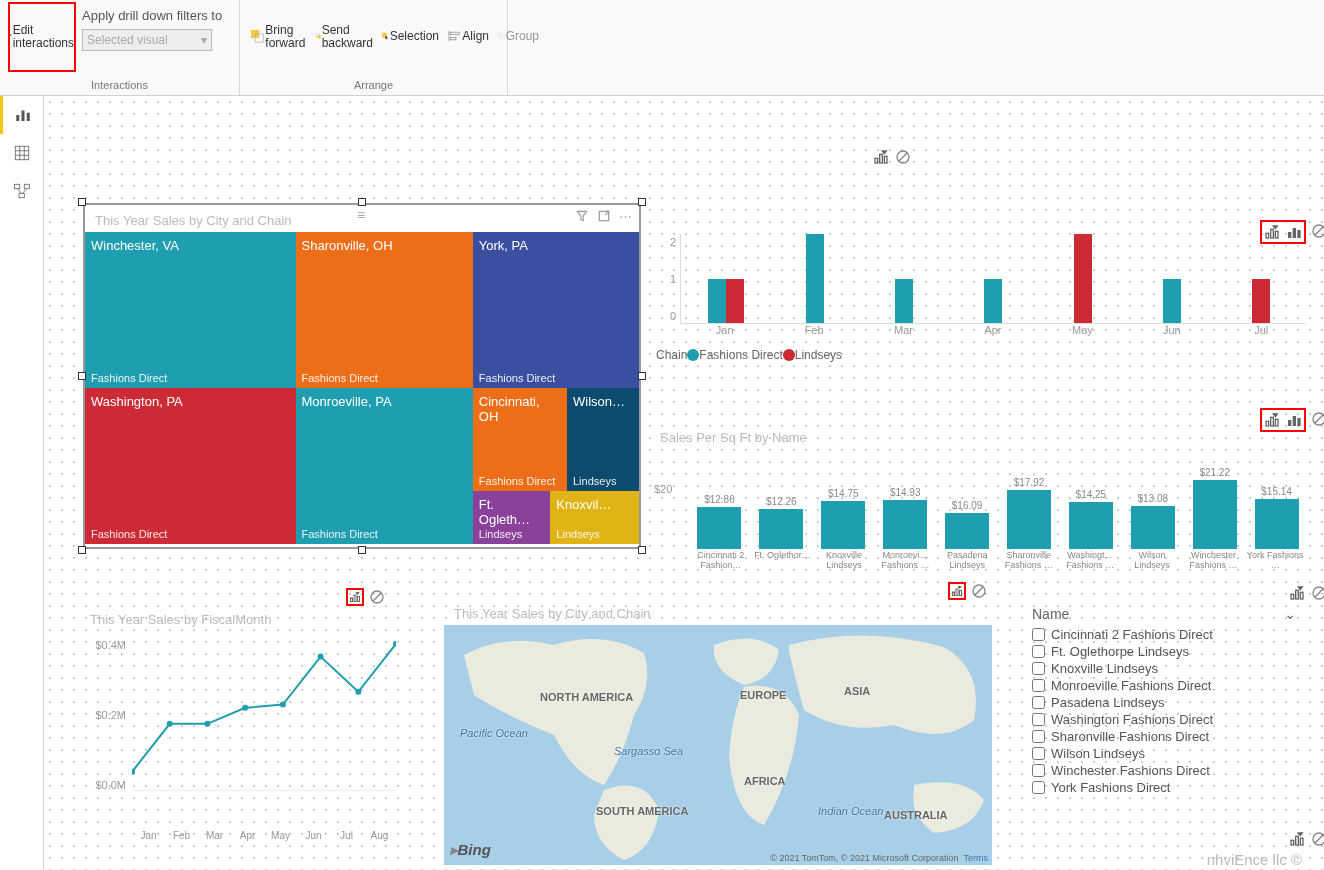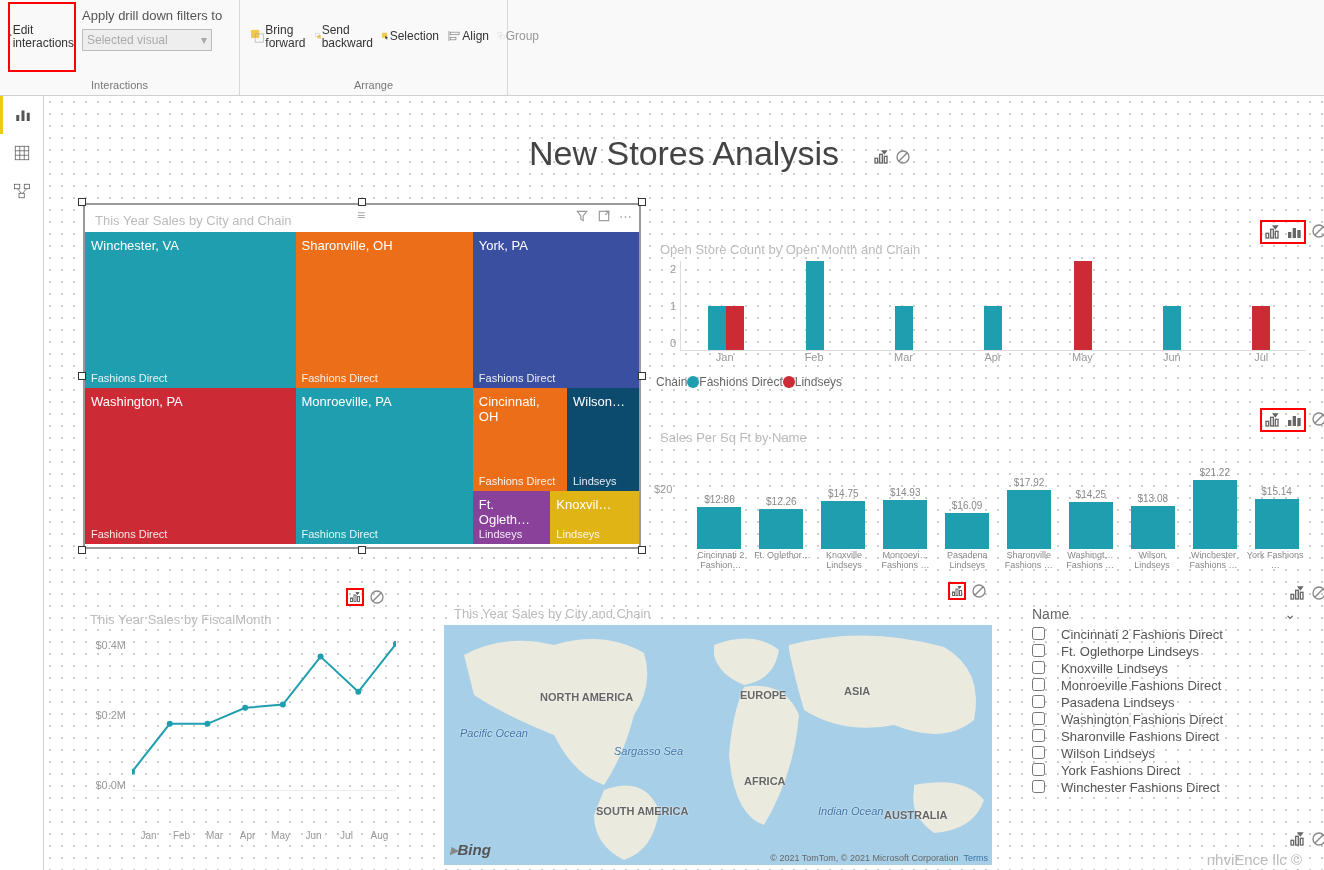--- a/index.html
+++ b/index.html
@@ -60,21 +60,21 @@
 .map{position:relative;width:100%;height:calc(100% - 22px);background:#a8cfe8;overflow:hidden}
 .mlabel{position:absolute;font-size:11px;font-weight:bold;color:#666;text-shadow:0 0 2px #fff}
 .mwater{font-weight:normal;font-style:italic;color:#3a74a8}
 .bing{position:absolute;bottom:6px;left:6px;font-weight:bold;font-style:italic;color:#555;font-size:15px}
 .mapatt{position:absolute;bottom:2px;right:4px;font-size:9px;color:#666}
 .mapatt a{color:#3a74a8}
 
 
 .slicer{font-size:13px;color:#555}
 .shdr{display:flex;justify-content:space-between;padding:4px 8px;font-size:14px;color:#666}
-.srow{display:flex;gap:16px;padding:1px 8px}
+.srow{display:flex;align-items:center;gap:6px;padding:1px 8px}
 .srow input{width:13px;height:13px}
 
 .legend{display:flex;gap:0;font-size:12px;color:#666;align-items:center;padding:4px 0 2px 6px}
 .swatch{width:12px;height:12px;border-radius:50%;display:inline-block}
 .vgrip{position:absolute;top:2px;left:50%;transform:translateX(-50%);color:#aaa;font-size:14px;letter-spacing:2px}
 </style>
 </head>
 <body>
 
 <div class="ribbon">
@@ -181,21 +181,20 @@
         </svg>
       </div>
     <div class="ib">
         <svg viewBox="0 0 24 24" fill="none" stroke="#888" stroke-width="2">
           <circle cx="12" cy="12" r="9"></circle>
           <line x1="6" y1="18" x2="18" y2="6"></line>
         </svg>
       </div>
   </div>
 
-  <div class="title">New Stores Analysis</div>
 
   <div class="viz selviz" style="left:40px;top:108px;width:556px;height:344px">
     <div class="vgrip">≡</div>
     <div class="vizbar">
       <span><svg viewBox="0 0 24 24" fill="none" stroke="#999" stroke-width="2">
             <path d="M4 4 H20 L14 12 V20 L10 18 V12 Z"></path>
           </svg></span>
       <span><svg viewBox="0 0 24 24" fill="none" stroke="#999" stroke-width="2">
             <rect x="4" y="4" width="16" height="16"></rect>
             <path d="M14 4 H20 V10 M14 10 L20 4"></path>
@@ -272,21 +271,20 @@
   </div>
   <div class="intctrl" style="top:126px;right:-4px">
     <div class="ib">
         <svg viewBox="0 0 24 24" fill="none" stroke="#888" stroke-width="2">
           <circle cx="12" cy="12" r="9"></circle>
           <line x1="6" y1="18" x2="18" y2="6"></line>
         </svg>
       </div>
   </div>
   <div class="viz" style="left:606px;top:138px;width:660px;height:176px;background:transparent">
-    <div class="vtitle">Open Store Count by Open Month and Chain</div>
     <div style="position:relative;height:110px">
       <div class="axis-l" id="sc-yaxis">
           <div>2</div>
           <div>1</div>
           <div>0</div>
         </div>
       <div class="barsarea" id="sc-bars">
           <div class="bgroup">
             <div class="bar" style="height: 50%; background: rgb(31, 158, 175);"></div>
             <div class="bar" style="height: 50%; background: rgb(204, 43, 54);"></div>
@@ -552,25 +550,25 @@
         <div class="srow">
           <input type="checkbox" style="">
           <span>Sharonville Fashions Direct</span>
         </div>
         <div class="srow">
           <input type="checkbox" style="">
           <span>Wilson Lindseys</span>
         </div>
         <div class="srow">
           <input type="checkbox" style="">
+          <span>Winchester Fashions Direct</span>
+        </div>
+        <div class="srow">
+          <input type="checkbox" style="">
           <span>York Fashions Direct</span>
-        </div>
-        <div class="srow">
-          <input type="checkbox" style="">
-          <span>Winchester Fashions Direct</span>
         </div>
       </div>
   </div>
 
   <div class="intctrl" style="bottom:22px;right:-4px">
     <div class="ib">
         <svg viewBox="0 0 24 24" fill="none" stroke="#666" stroke-width="2">
           <rect x="3" y="14" width="4" height="7"></rect>
           <rect x="10" y="8" width="4" height="13"></rect>
           <rect x="17" y="11" width="4" height="10"></rect>

